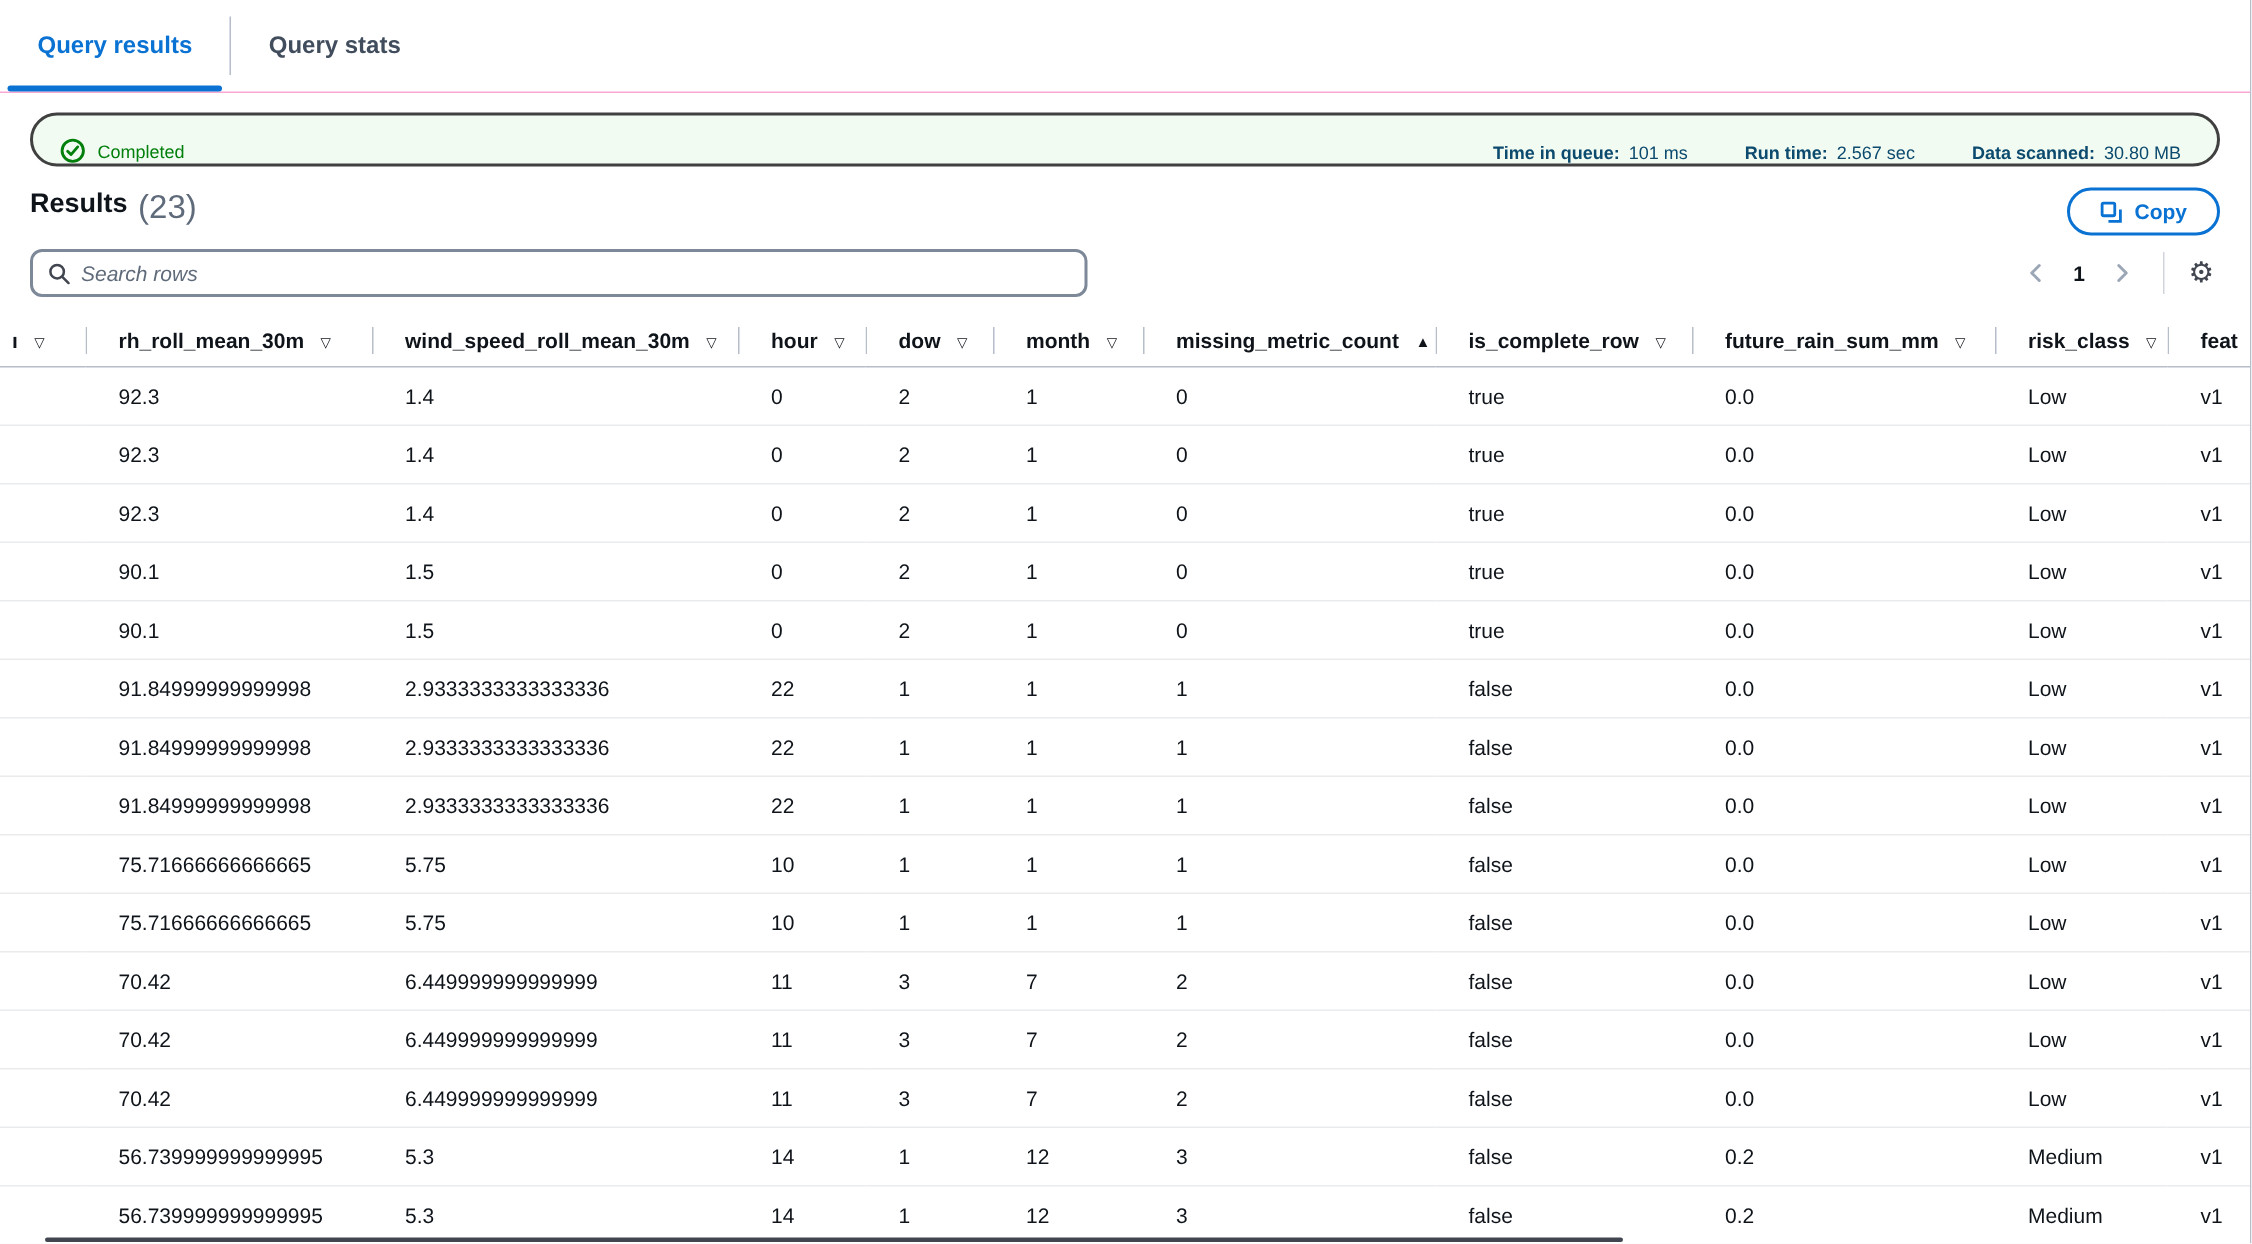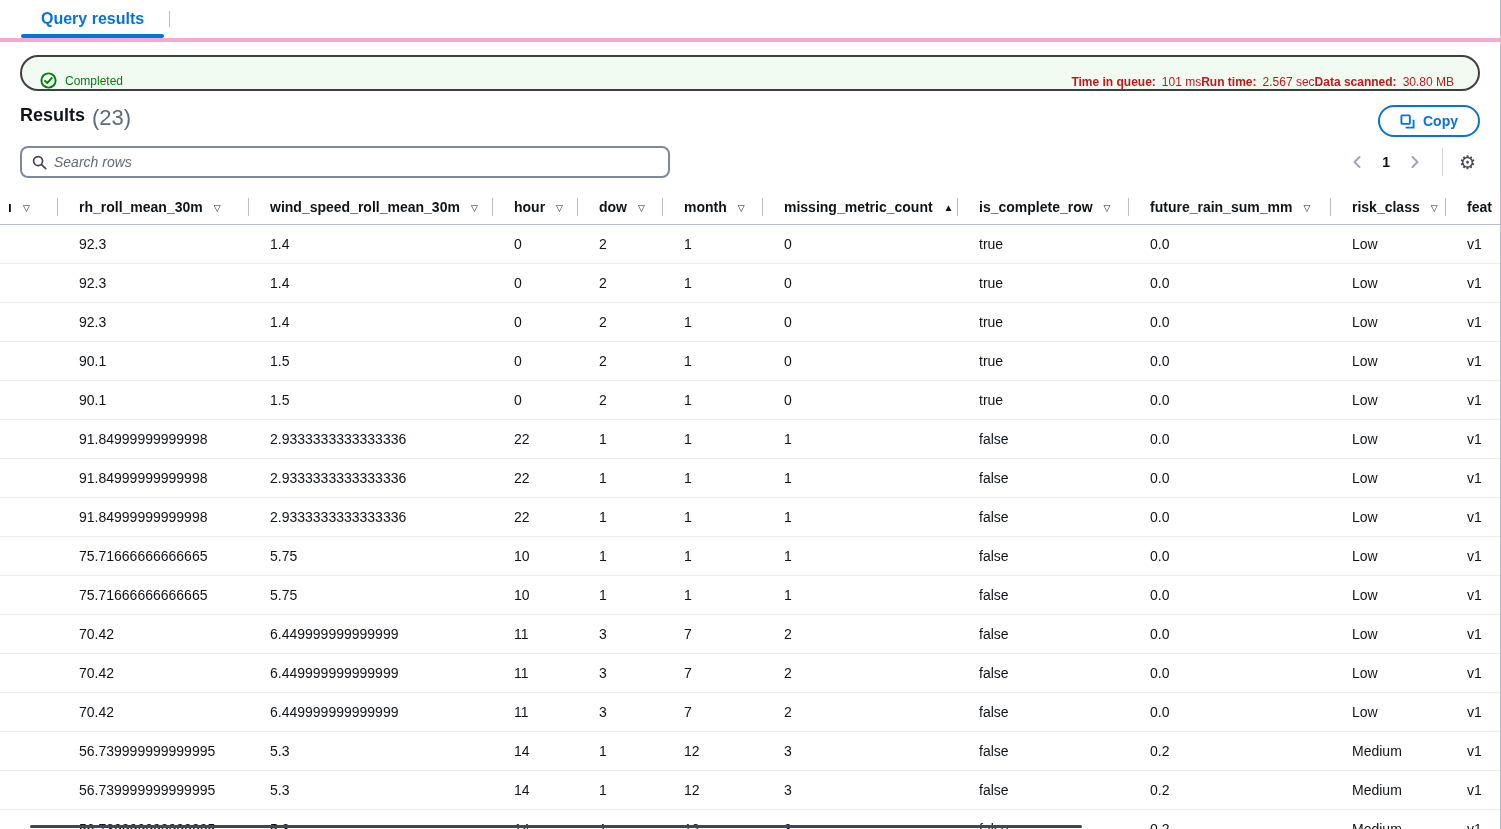--- a/index.html
+++ b/index.html
@@ -12,53 +12,53 @@
   }
   .page {
     position:relative;
     width:1501px; height:829px;
     overflow:hidden;
     background:#fff;
     border-right:1px solid #b6bec9;
   }
 
   
-  .tabbar { display:flex; align-items:stretch; height:42px; border-bottom:4px solid #f9a8d4;padding-left:16px; }
+  .tabbar { display:flex; align-items:stretch; height:62px; border-bottom:1px solid #f9a8d4; }
   .tab { position:relative; display:flex; align-items:center; padding:0 25px; font-size:16px; font-weight:700; color:#414d5c; cursor:pointer; }
   .tab.active { color:#0972d3; }
   .tab.active::after { content:""; position:absolute; left:5px; right:5px; bottom:0; height:4px; background:#0972d3; border-radius:2px; }
   .tab-divider { width:1px; background:#b6bec9; margin:11px 0; }
 
   
   .banner {
     margin:13px 20px 0; height:36px;
     border:2px solid #404040; border-radius:18px; background:#f1fbf2;
     display:flex; align-items:flex-end; padding:0 18px; font-size:12px;
   }
   .banner-status { display:flex; align-items:center; gap:8px; color:#037f0c; font-weight:400; }
-  .banner-metrics { margin-left:auto; display:flex; color:#b91c1c; padding-right:6px; }
+  .banner-metrics { margin-left:auto; display:flex; gap:38px; color:#0c4a6e; padding-right:6px; }
   .metric { white-space:nowrap; }
   .metric .m-label { font-weight:700; margin-right:6px; }
 
   
   .results-row { margin:14px 20px 0; display:flex; height:32px; }
   .results-title { font-size:18px; font-weight:700; }
   .results-count { font-size:22px; font-weight:400; color:#5f6b7a; margin-left:7px; }
   .actions { margin-left:auto; display:flex; gap:0; }
   .btn {
     display:flex; align-items:center; gap:8px; height:32px;
     border:2px solid #0972d3; border-radius:20px; background:#fff;
     color:#0972d3; font-weight:700; font-size:14px; padding:0 20px; cursor:pointer;
     font-family:inherit;
   }
 
   
   .controls-row { margin:9px 20px 0; display:flex; align-items:center; height:32px; }
   .search-box {
-    width:650px; height:32px; display:flex; align-items:center; gap:7px;
+    width:705px; height:32px; display:flex; align-items:center; gap:7px;
     border:2px solid #7d8998; border-radius:8px; padding:0 10px; background:#fff;
   }
   .search-box input {
     border:none; outline:none; flex:1; font-size:14px; font-family:inherit; color:#0f141a; background:transparent;
   }
   .search-box input::placeholder { font-style:italic; color:#5f6b7a; }
   .pager { margin-left:auto; display:flex; align-items:center; }
   .pg-btn { background:none; border:none; cursor:pointer; padding:4px 8px; display:flex; align-items:center; }
   .pg-num { font-size:14px; font-weight:700; color:#0f141a; padding:0 10px; }
   .pg-divider { width:1px; height:28px; background:#d1d5db; margin:0 12px; }
@@ -96,20 +96,23 @@
 </head>
 <body>
 
 <div class="page">
 
   <div class="tabbar">
     <div class="tab active">
       <span>Query results</span>
     </div>
     <div class="tab-divider"></div>
+    <div class="tab">
+      <span>Query stats</span>
+    </div>
   </div>
 
   <div class="banner">
     <div class="banner-status">
       <span class="svg-icon">
         <svg width="17" height="17" viewBox="0 0 16 16">
           <circle cx="8" cy="8" r="6.7" fill="none" stroke="#037f0c" stroke-width="1.8"></circle>
           <path d="M4.8 8.3l2.1 2.1 4.2-4.8" fill="none" stroke="#037f0c" stroke-width="1.8" stroke-linecap="round" stroke-linejoin="round"></path>
         </svg>
       </span>

